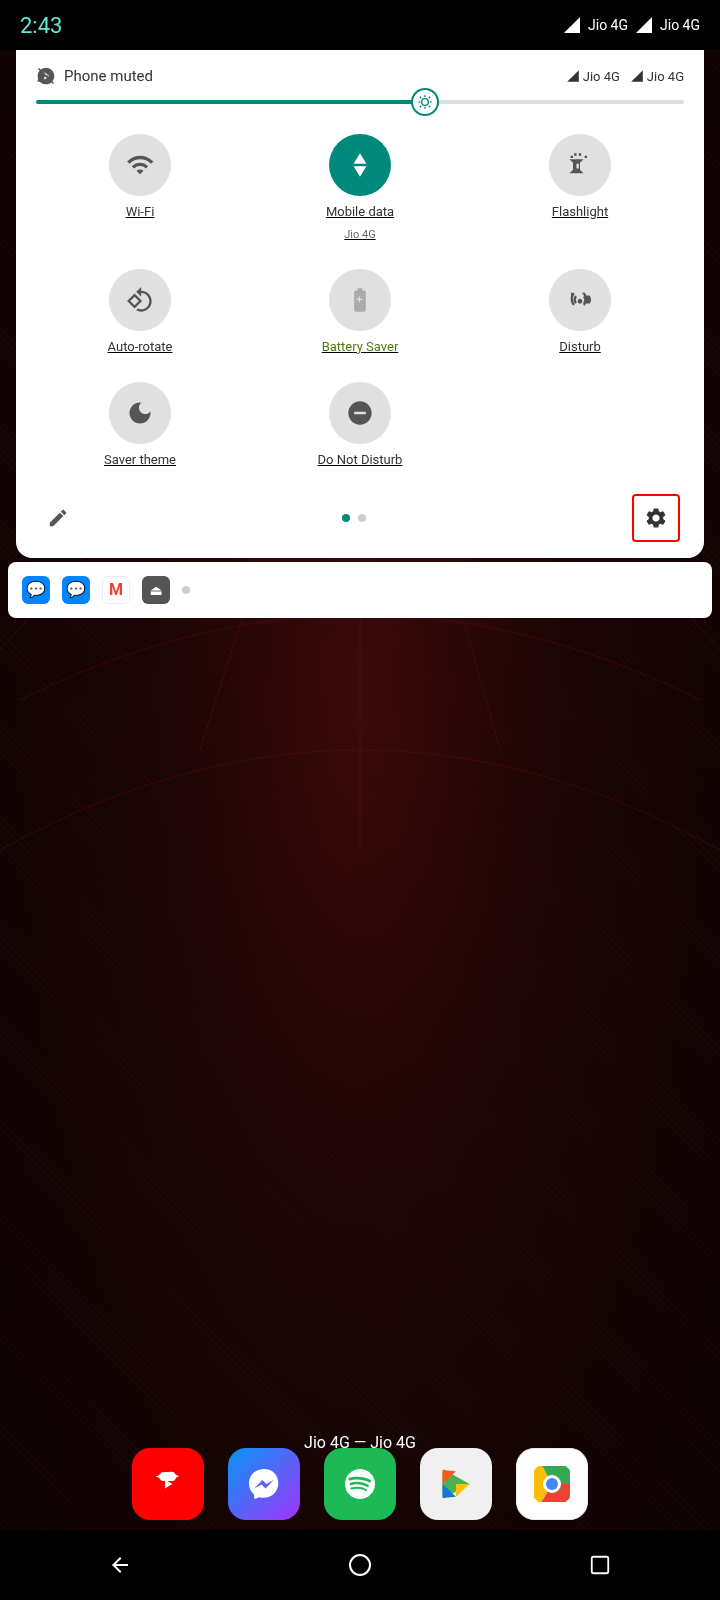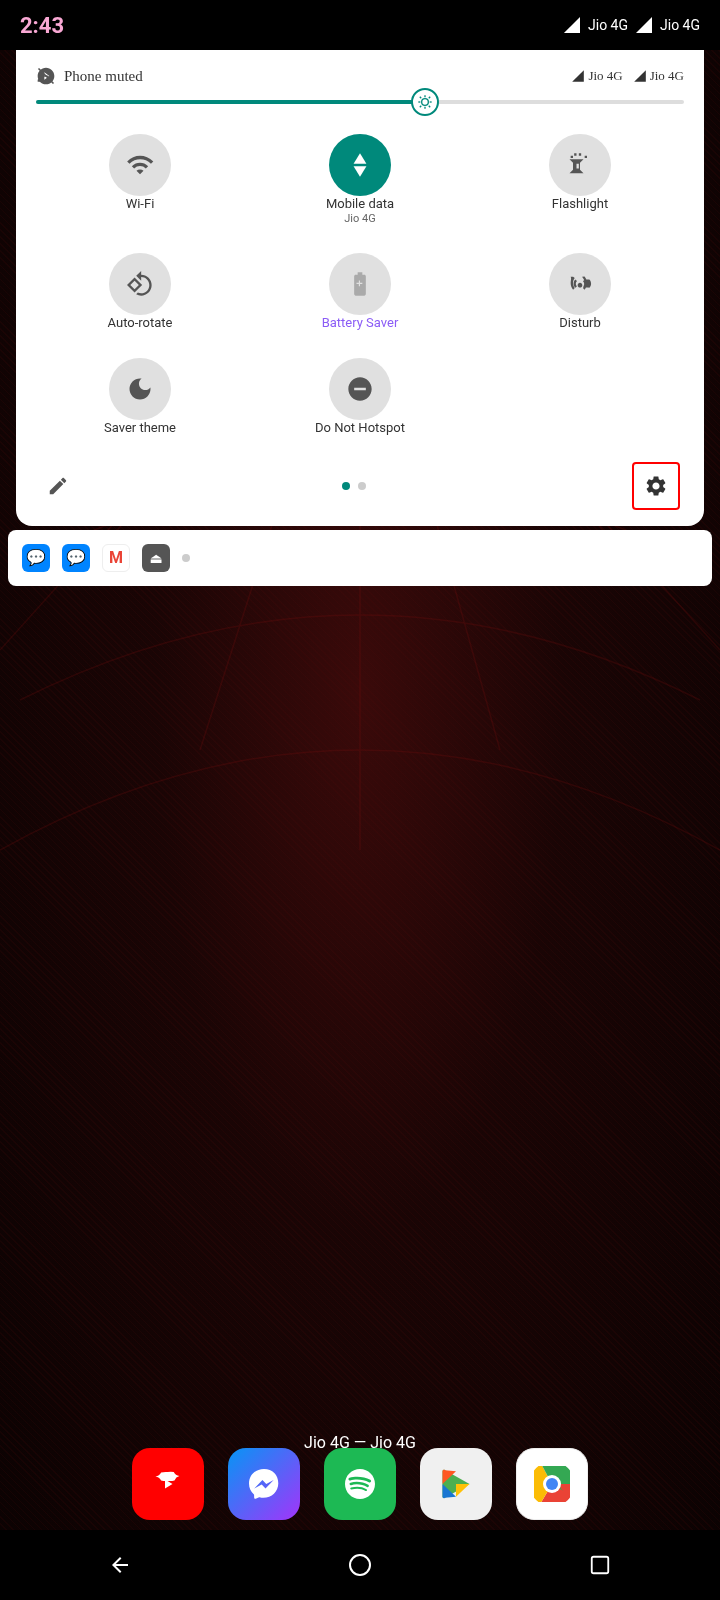--- a/index.html
+++ b/index.html
@@ -17,23 +17,23 @@
       width: 720px;
       height: 50px;
       background: #000;
       display: flex;
       align-items: center;
       padding: 0 20px;
       position: relative;
       z-index: 10;
     }
     .status-time {
-      color: #f9a8d4;
+      color: #5eead4;
       font-size: 22px;
-      font-weight: bold;
+      font-weight: normal;
     }
     .status-icons {
       position: absolute;
       right: 20px;
       display: flex;
       align-items: center;
       gap: 8px;
       color: #fff;
       font-size: 15px;
     }
@@ -46,21 +46,20 @@
       padding: 16px 20px 12px;
       position: relative;
       z-index: 5;
     }
 
     
     .qs-topbar {
       display: flex;
       justify-content: space-between;
       margin-bottom: 14px;
-      font-family: Liberation Serif, serif;
     }
     .qs-muted {
       display: flex;
       align-items: center;
       gap: 8px;
       font-size: 15px;
       color: #333;
     }
     .qs-signals {
       display: flex;
@@ -118,23 +117,24 @@
     .qs-grid {
       display: grid;
       grid-template-columns: repeat(3, 1fr);
       gap: 8px 12px;
       margin-bottom: 8px;
     }
     .qs-tile {
       display: flex;
       flex-direction: column;
       align-items: center;
-      gap: 0;
+      gap: 8px;
       padding: 10px 4px;
       cursor: pointer;
+      text-decoration: underline;
     }
     .qs-tile-icon {
       width: 62px;
       height: 62px;
       border-radius: 50%;
       background: #e0e0e0;
       display: flex;
       align-items: center;
       justify-content: center;
     }
@@ -154,21 +154,21 @@
     .qs-tile-icon.dim svg {
       fill: #aaa;
     }
     .qs-tile-label {
       font-size: 13px;
       color: #333;
       text-align: center;
       line-height: 1.2;
     }
     .qs-tile-label.dim {
-      color: #8b5cf6;
+      color: #4d7c0f;
     }
     .qs-tile-sublabel {
       font-size: 11px;
       color: #666;
       text-align: center;
     }
 
     
     .qs-bottom {
       display: flex;
@@ -479,21 +479,21 @@
         </div>
         <span class="qs-tile-label">Saver theme</span>
       </div>
 
       <div class="qs-tile">
         <div class="qs-tile-icon">
           <svg viewBox="0 0 24 24">
             <path d="M12 2C6.48 2 2 6.48 2 12s4.48 10 10 10 10-4.48 10-10S17.52 2 12 2zm5 11H7v-2h10v2z" fill="#555"></path>
           </svg>
         </div>
-        <span class="qs-tile-label">Do Not Hotspot</span>
+        <span class="qs-tile-label">Do Not Disturb</span>
       </div>
 
     </div>
 
     <div class="qs-bottom">
       <div class="qs-edit-btn">
         <svg width="22" height="22" viewBox="0 0 24 24" fill="#555">
           <path d="M3 17.25V21h3.75L17.81 9.94l-3.75-3.75L3 17.25zM20.71 7.04c.39-.39.39-1.02 0-1.41l-2.34-2.34c-.39-.39-1.02-.39-1.41 0l-1.83 1.83 3.75 3.75 1.83-1.83z"></path>
         </svg>
       </div>

